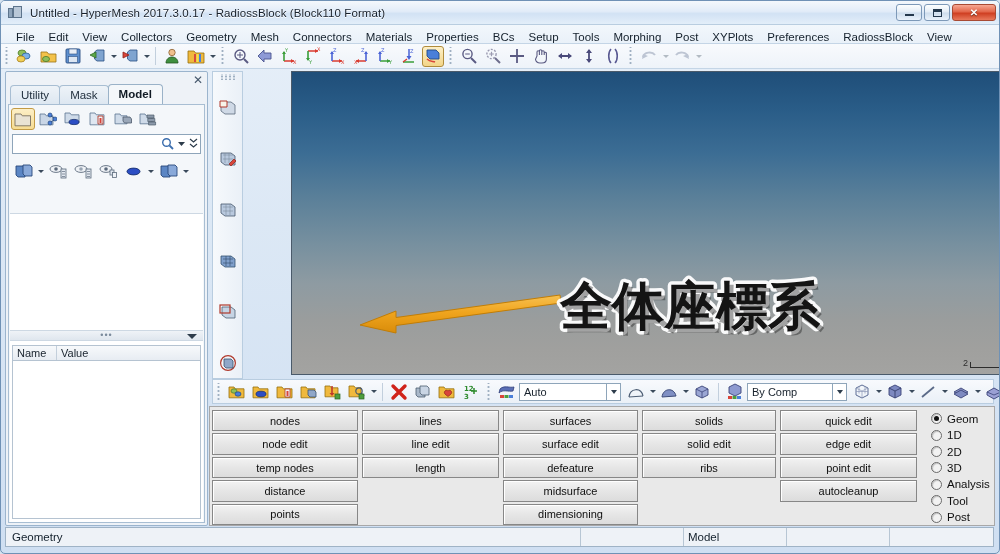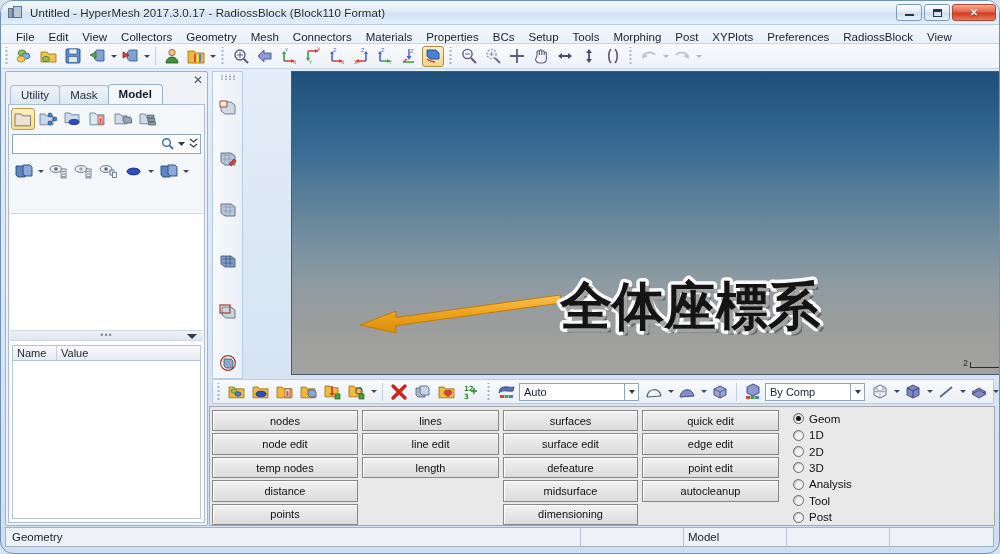--- a/index.html
+++ b/index.html
@@ -9,21 +9,21 @@
     overflow: hidden;
     font-family: "Liberation Sans", sans-serif;
     font-size: 11px;
     background: #d6e3f0;
   }
   #app {
     position: relative;
     width: 1000px; height: 554px;
     background: linear-gradient(180deg,#e8f0f9 0%, #dce8f5 40%, #cfdff2 100%);
     border: 1px solid #6f91b5;
-    border-radius: 13px;
+    border-radius: 5px;
     overflow: hidden;
   }
 
   
   .titlebar {
     position: absolute; left: 0; top: 0; width: 1000px; height: 24px;
     background: linear-gradient(180deg,#f4f8fc 0%, #e2ecf8 45%, #d2e2f4 55%, #e3eef9 100%);
     border-bottom: 1px solid #b9cde0;
     display: flex; align-items: center;
   }
@@ -857,21 +857,21 @@
     <div class="grip"></div>
 
     <div class="tbtn">
       <svg width="18" height="18" viewBox="0 0 18 18">
         <path d="M2 6 c4 -4 9 -1 14 -2 l-1 4 c-5 1 -10 -2 -14 2z" fill="#5b6fb5" stroke="#2e3d78" stroke-width=".8"></path>
         <rect x="2" y="12" width="4" height="3" fill="#d9453a"></rect>
         <rect x="6.5" y="12" width="4" height="3" fill="#4e9e3e"></rect>
         <rect x="11" y="12" width="4" height="3" fill="#4a7fd9"></rect>
       </svg>
     </div>
-    <div class="combo" style="width:106px">Auto</div>
+    <div class="combo" style="width:88px">Auto</div>
     <div class="combo-caret"></div>
 
     <div class="tbtn" style="margin-left:4px;">
       <svg width="18" height="16" viewBox="0 0 18 16">
         <path d="M2 13 C3 4 14 3 16 12" fill="none" stroke="#4c5d74" stroke-width="1.2"></path>
         <path d="M2 13 L16 12" stroke="#4c5d74" stroke-width="1"></path>
       </svg>
     </div>
     <div class="caret"></div>
     <div class="tbtn">
@@ -951,20 +951,27 @@
       <div class="pbtn blank"></div>
       <div class="pbtn blank"></div>
     </div>
     <div class="pg-col" style="width:139px">
       <div class="pbtn">surfaces</div>
       <div class="pbtn">surface edit</div>
       <div class="pbtn">defeature</div>
       <div class="pbtn">midsurface</div>
       <div class="pbtn">dimensioning</div>
     </div>
+    <div class="pg-col" style="width:138px">
+      <div class="pbtn">solids</div>
+      <div class="pbtn">solid edit</div>
+      <div class="pbtn">ribs</div>
+      <div class="pbtn blank"></div>
+      <div class="pbtn blank"></div>
+    </div>
     <div class="pg-col" style="width:141px">
       <div class="pbtn">quick edit</div>
       <div class="pbtn">edge edit</div>
       <div class="pbtn">point edit</div>
       <div class="pbtn">autocleanup</div>
       <div class="pbtn blank"></div>
     </div>
 
     <div class="radios">
       <div class="radio-row">

